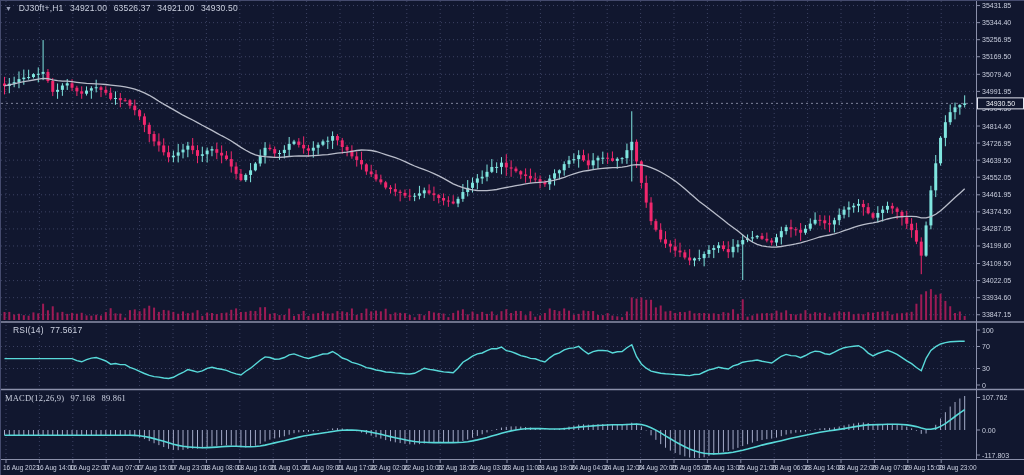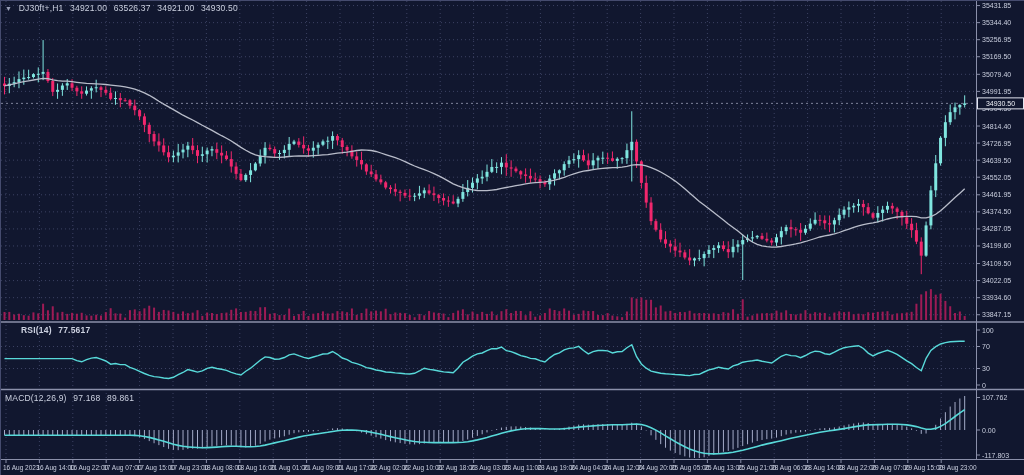--- a/index.html
+++ b/index.html
@@ -17,26 +17,26 @@
 
   <div class="hdr" style="left:4px;top:2px;">
     <span class="marker">▼</span>
     <span>DJ30ft+,H1</span>
     <span>34921.00</span>
     <span>63526.37</span>
     <span>34921.00</span>
     <span>34930.50</span>
   </div>
 
-  <div class="hdr" style="left:20px;top:324px;font-weight:bold;">
+  <div class="hdr" style="left:12px;top:324px;">
     <span>RSI(14)</span>
     <span>77.5617</span>
   </div>
 
-  <div class="hdr" style="left:4px;top:392px;">
+  <div class="hdr" style="left:4px;top:392px;font-family:Liberation Serif, serif;">
     <span>MACD(12,26,9)</span>
     <span>97.168</span>
     <span>89.861</span>
   </div>
 
   <svg id="chart" width="1024" height="475">
       <rect x="0" y="0" width="1024" height="475" fill="#11172f"></rect>
       <g>
         <line x1="5" y1="0" x2="5" y2="458.5" stroke="#3c4263" stroke-width="1" stroke-dasharray="1 3"></line>
         <line x1="5" y1="458.5" x2="5" y2="462" stroke="#8b90aa"></line>

